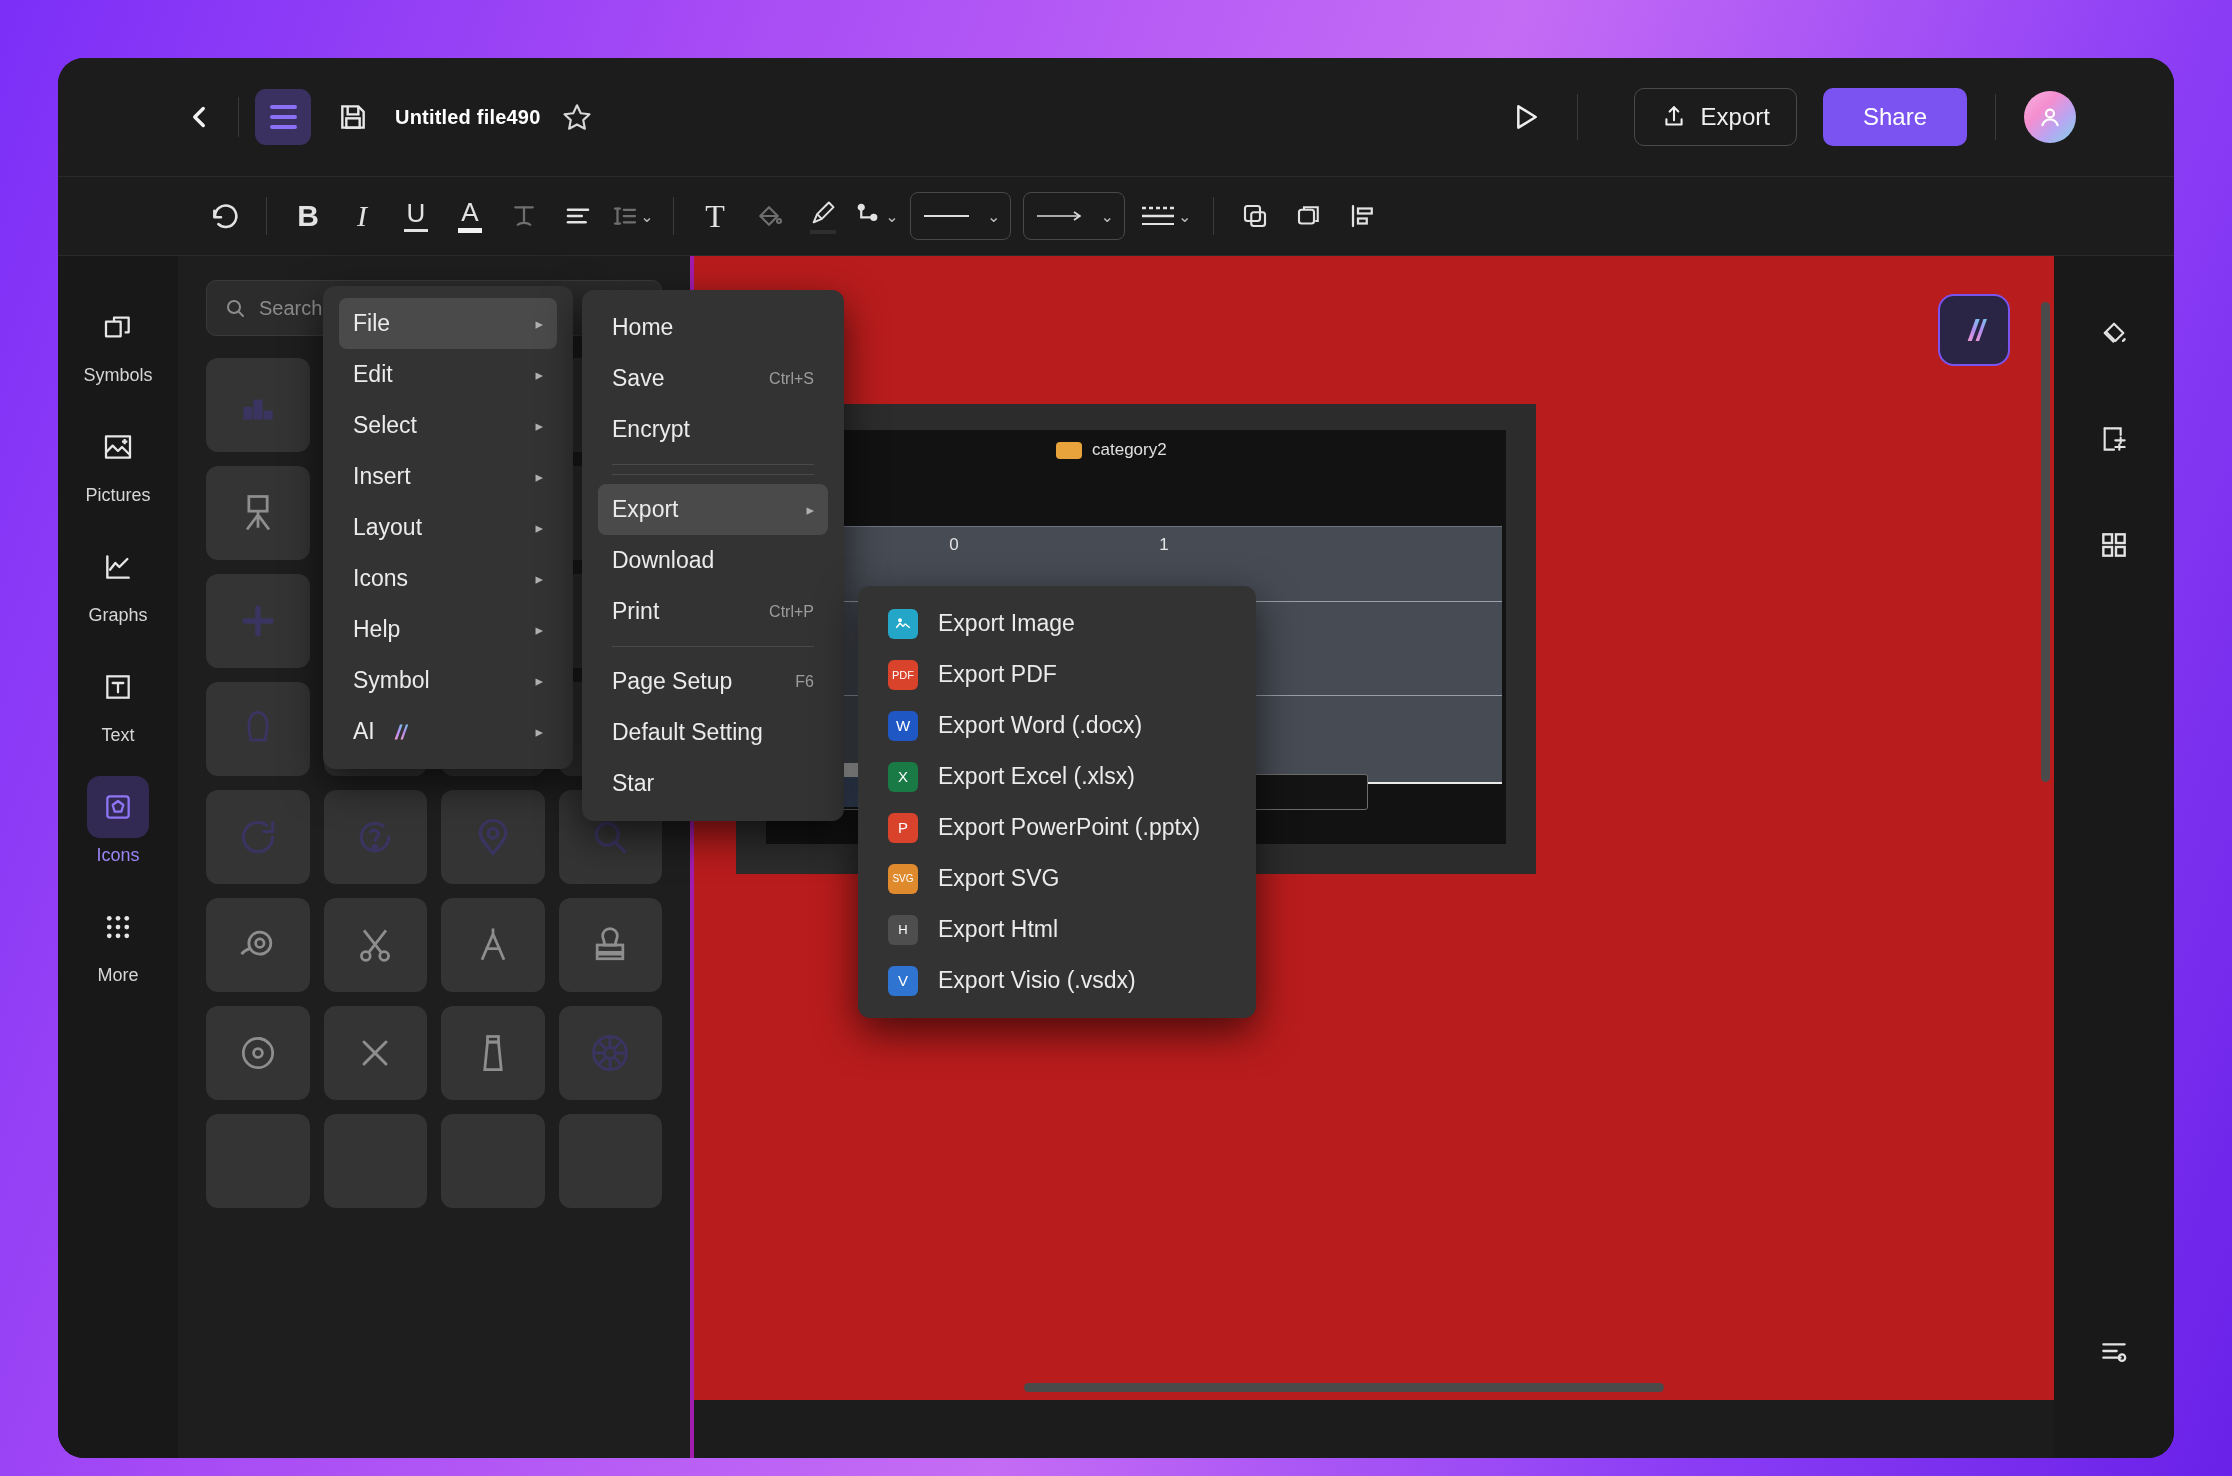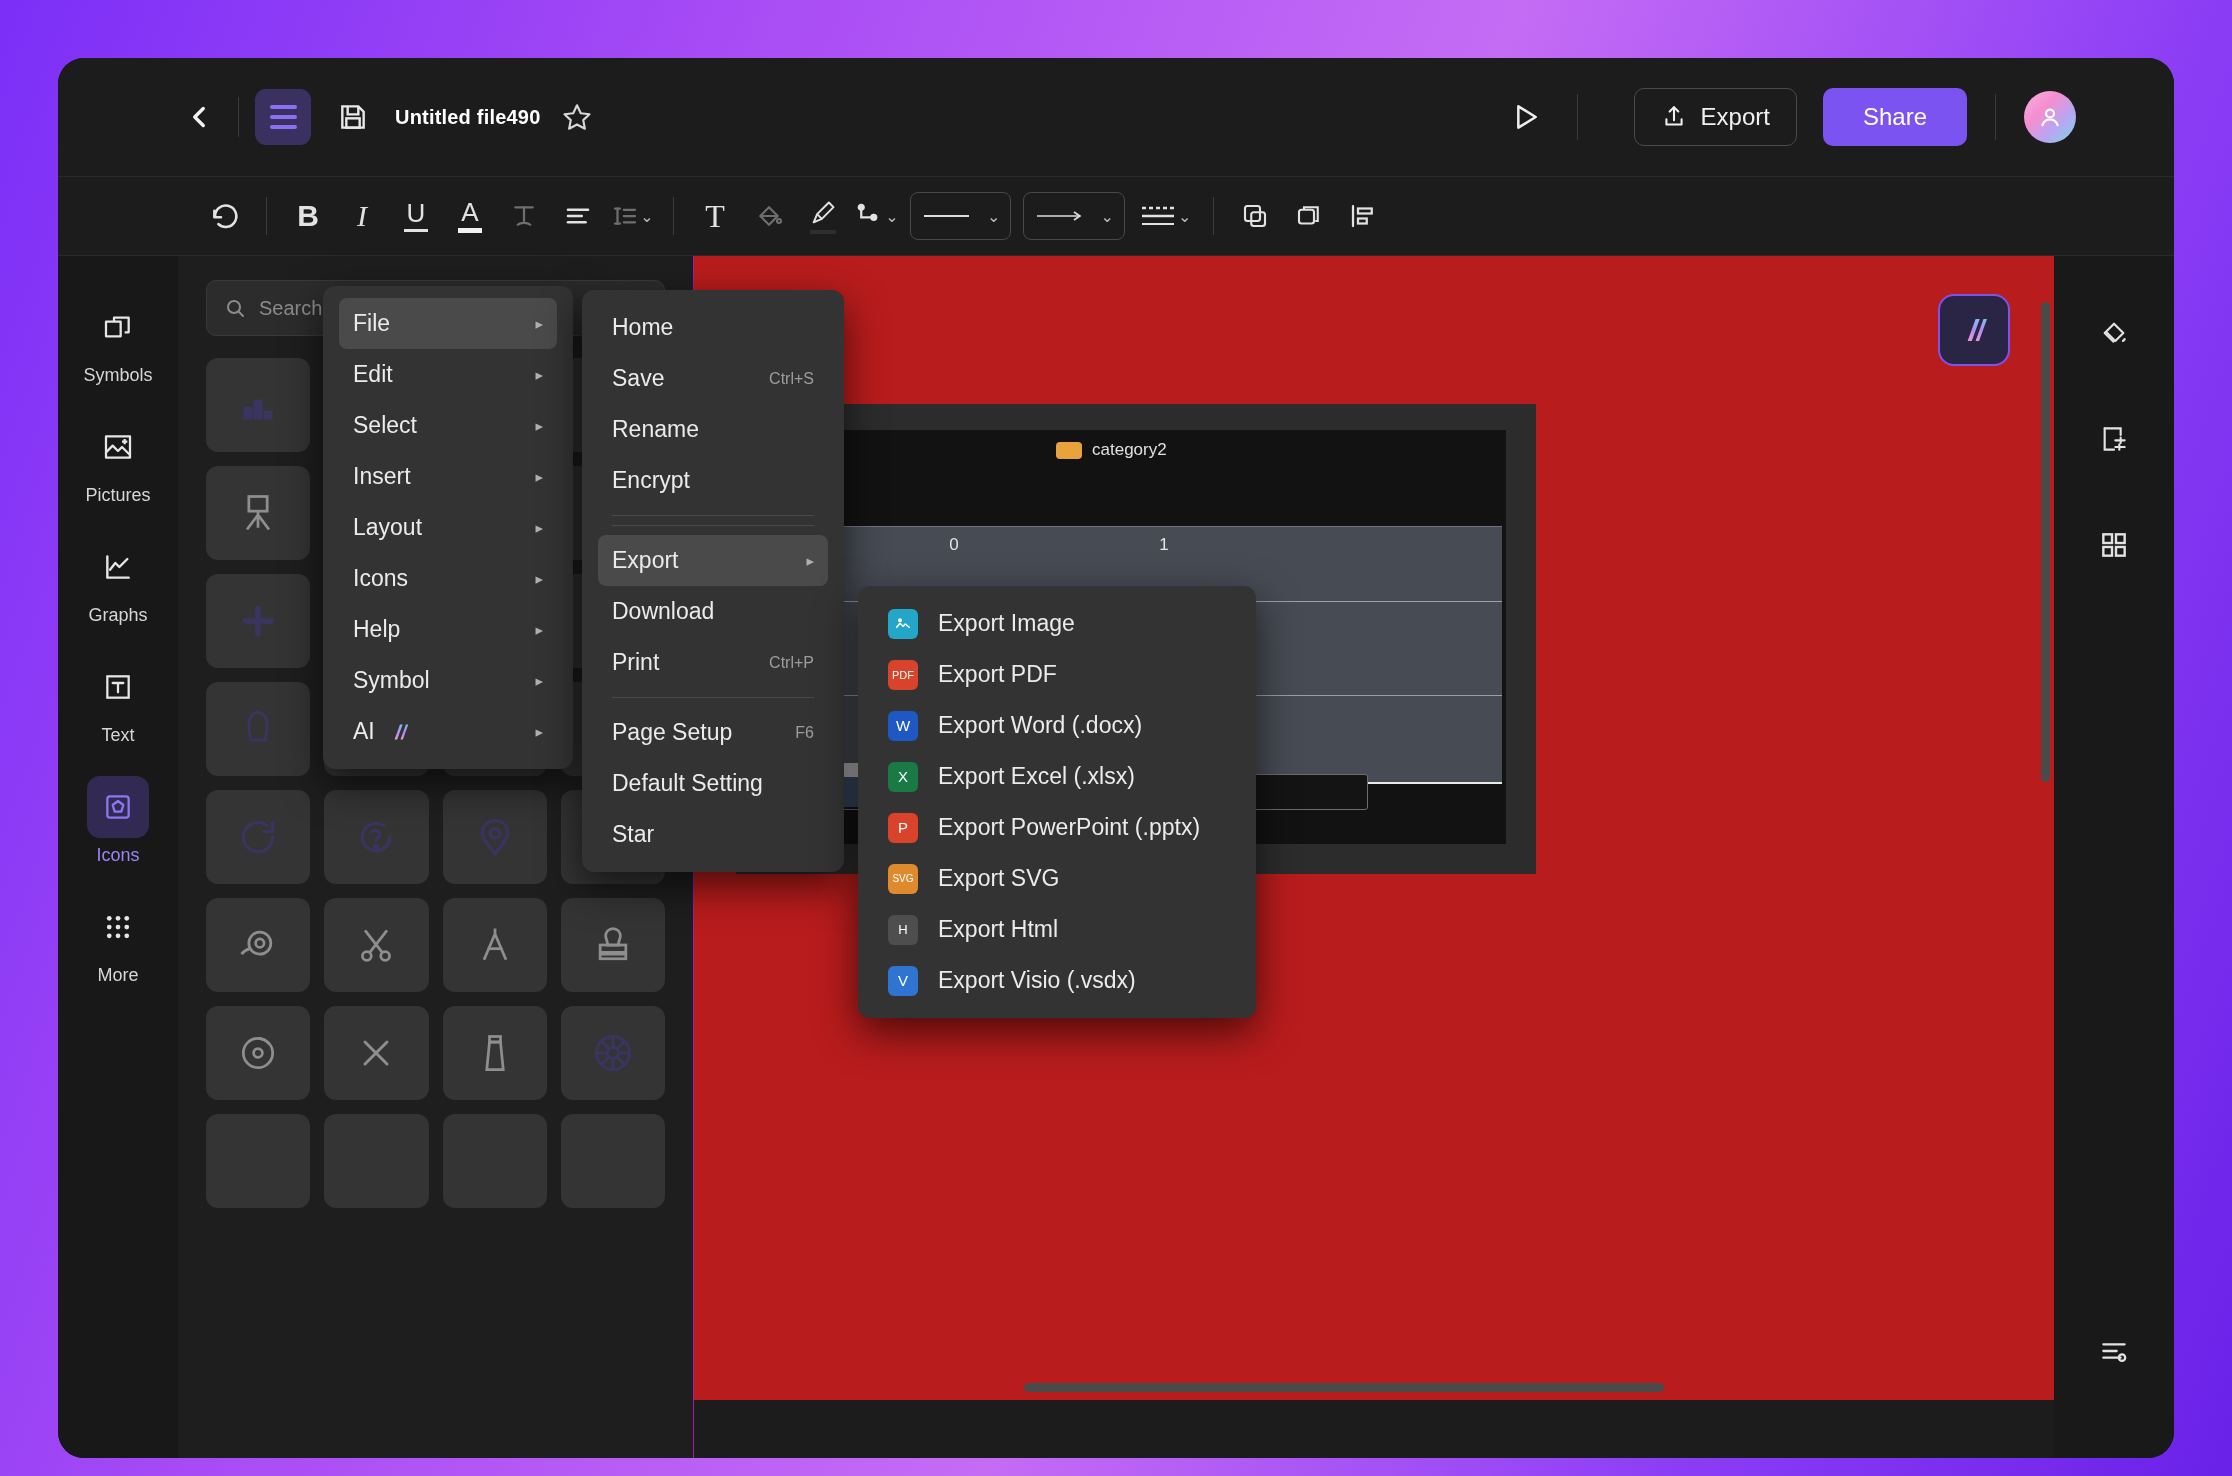--- a/index.html
+++ b/index.html
@@ -94,21 +94,21 @@
     width: 62px; height: 62px; border-radius: 13px;
     display: flex; align-items: center; justify-content: center; color: #e6e6e6;
   }
   .rail-item.active .rail-ico { background: #322a52; color: #8f76f4; }
   .rail-label { font-size: 18px; color: #d6d6d6; }
   .rail-item.active .rail-label { color: #9b84f6; }
 
   
   #icons-panel {
     position: absolute; left: 120px; top: 198px; bottom: 0; width: 516px;
-    background: #1e1e1e; border-right: 1px solid #a21caf; padding: 24px 28px 0 28px;
+    background: #1e1e1e; border-right: 4px solid #a21caf; padding: 24px 28px 0 28px;
     overflow: hidden;
   }
   #icon-search {
     width: 100%; height: 56px; border-radius: 10px; background: #2c2c2c;
     border: 1px solid #3a3a3a; display: flex; align-items: center; gap: 12px;
     padding: 0 16px; color: #8c8c8c; font-size: 20px;
   }
   #icon-grid { margin-top: 22px; display: grid; grid-template-columns: repeat(4, 1fr); gap: 14px; }
   .icon-cell {
     height: 94px; border-radius: 12px; background: #343434;
@@ -797,23 +797,20 @@
 
   <div class="menu" id="menu-file">
     <div class="mi">
       <span class="grow">Home</span>
     </div>
     <div class="mi">
       <span class="grow">Save</span>
       <span class="shortcut">Ctrl+S</span>
     </div>
     <div class="mi">
-      <span class="grow">Rename</span>
-    </div>
-    <div class="mi">
       <span class="grow">Encrypt</span>
     </div>
     <div class="menu-divider"></div>
     <div class="menu-divider"></div>
     <div class="mi highlight">
       <span class="grow">Export</span>
       <span class="caret">▸</span>
     </div>
     <div class="mi">
       <span class="grow">Download</span>

